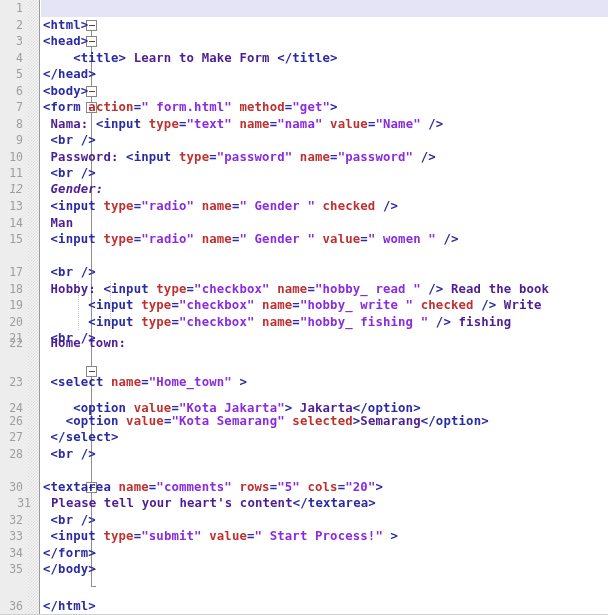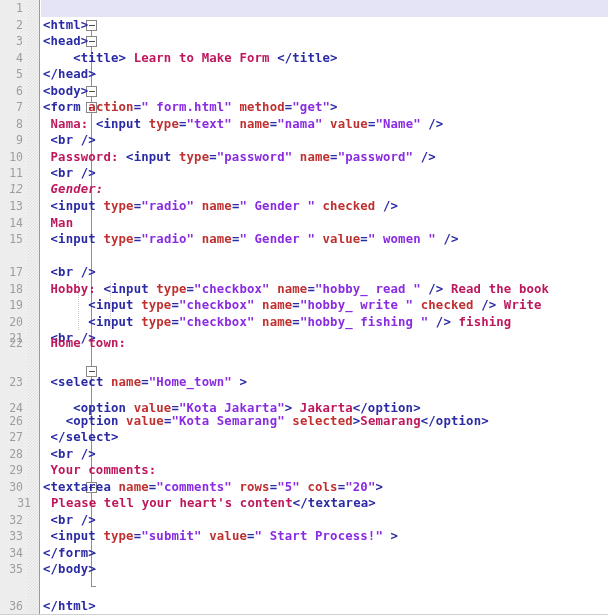--- a/index.html
+++ b/index.html
@@ -102,21 +102,21 @@
     color: #000000;
     letter-spacing: 0.15px;
     white-space: pre;
     font-family: "DejaVu Sans Mono", "Liberation Mono", monospace;
   }
 
   
   .t-tag  { color: #2a2aa5; }   
   .t-attr { color: #c03030; }   
   .t-val  { color: #8a2be2; }   
-  .t-txt  { color: #be185d; }   
+  .t-txt  { color: #4c1d95; }   
 
   
   .fold-line {
     position: absolute;
     left: 50px;
     width: 1px;
     background: #8f8f8f;
   }
   .fold-box {
     position: absolute;
@@ -207,21 +207,20 @@
       <div class="row" style="top: 280.5px;"><span class="lineno">18</span><span class="code"><span class="t-txt"> Hobby: </span><span class="t-tag">&lt;input </span><span class="t-attr">type</span><span class="t-tag">=</span><span class="t-val">"checkbox"</span><span class="t-txt"> </span><span class="t-attr">name</span><span class="t-tag">=</span><span class="t-val">"hobby_ read "</span><span class="t-tag"> /&gt;</span><span class="t-txt"> Read the book</span></span></div>
       <div class="row" style="top: 297px;"><span class="lineno">19</span><span class="code"><span class="t-txt">      </span><span class="t-tag">&lt;input </span><span class="t-attr">type</span><span class="t-tag">=</span><span class="t-val">"checkbox"</span><span class="t-txt"> </span><span class="t-attr">name</span><span class="t-tag">=</span><span class="t-val">"hobby_ write "</span><span class="t-txt"> </span><span class="t-attr">checked</span><span class="t-tag"> /&gt;</span><span class="t-txt"> Write</span></span></div>
       <div class="row" style="top: 313.5px;"><span class="lineno">20</span><span class="code"><span class="t-txt">      </span><span class="t-tag">&lt;input </span><span class="t-attr">type</span><span class="t-tag">=</span><span class="t-val">"checkbox"</span><span class="t-txt"> </span><span class="t-attr">name</span><span class="t-tag">=</span><span class="t-val">"hobby_ fishing "</span><span class="t-tag"> /&gt;</span><span class="t-txt"> fishing</span></span></div>
       <div class="row" style="top: 330px;"><span class="lineno">21</span><span class="code"><span class="t-txt"> </span><span class="t-tag">&lt;br /&gt;</span></span></div>
       <div class="row" style="top: 335px;"><span class="lineno">22</span><span class="code"><span class="t-txt"> Home town:</span></span></div>
       <div class="row" style="top: 374px;"><span class="lineno">23</span><span class="code"><span class="t-txt"> </span><span class="t-tag">&lt;select </span><span class="t-attr">name</span><span class="t-tag">=</span><span class="t-val">"Home_town"</span><span class="t-tag"> &gt;</span></span></div>
       <div class="row" style="top: 400px; padding-left: 48px;"><span class="lineno">24</span><span class="code"><span class="t-txt">    </span><span class="t-tag">&lt;option </span><span class="t-attr">value</span><span class="t-tag">=</span><span class="t-val">"Kota Jakarta"</span><span class="t-tag">&gt;</span><span class="t-txt"> Jakarta</span><span class="t-tag">&lt;/option&gt;</span></span></div>
       <div class="row" style="top: 412.5px;"><span class="lineno">26</span><span class="code"><span class="t-txt">   </span><span class="t-tag">&lt;option </span><span class="t-attr">value</span><span class="t-tag">=</span><span class="t-val">"Kota Semarang"</span><span class="t-txt"> </span><span class="t-attr">selected</span><span class="t-tag">&gt;</span><span class="t-txt">Semarang</span><span class="t-tag">&lt;/option&gt;</span></span></div>
       <div class="row" style="top: 429px;"><span class="lineno">27</span><span class="code"><span class="t-txt"> </span><span class="t-tag">&lt;/select&gt;</span></span></div>
       <div class="row" style="top: 445.5px;"><span class="lineno">28</span><span class="code"><span class="t-txt"> </span><span class="t-tag">&lt;br /&gt;</span></span></div>
-      <div class="row" style="top: 462px;"><span class="lineno">29</span><span class="code"><span class="t-txt"> Your comments:</span></span></div>
       <div class="row" style="top: 478.5px;"><span class="lineno">30</span><span class="code"><span class="t-tag">&lt;textarea </span><span class="t-attr">name</span><span class="t-tag">=</span><span class="t-val">"comments"</span><span class="t-txt"> </span><span class="t-attr">rows</span><span class="t-tag">=</span><span class="t-val">"5"</span><span class="t-txt"> </span><span class="t-attr">cols</span><span class="t-tag">=</span><span class="t-val">"20"</span><span class="t-tag">&gt;</span></span></div>
       <div class="row" style="top: 495px; margin-left: 8px;"><span class="lineno">31</span><span class="code"><span class="t-txt">Please tell your heart's content</span><span class="t-tag">&lt;/textarea&gt;</span></span></div>
       <div class="row" style="top: 511.5px;"><span class="lineno">32</span><span class="code"><span class="t-txt"> </span><span class="t-tag">&lt;br /&gt;</span></span></div>
       <div class="row" style="top: 528px;"><span class="lineno">33</span><span class="code"><span class="t-txt"> </span><span class="t-tag">&lt;input </span><span class="t-attr">type</span><span class="t-tag">=</span><span class="t-val">"submit"</span><span class="t-txt"> </span><span class="t-attr">value</span><span class="t-tag">=</span><span class="t-val">" Start Process!"</span><span class="t-tag"> &gt;</span></span></div>
       <div class="row" style="top: 544.5px;"><span class="lineno">34</span><span class="code"><span class="t-tag">&lt;/form&gt;</span></span></div>
       <div class="row" style="top: 561px;"><span class="lineno">35</span><span class="code"><span class="t-tag">&lt;/body&gt;</span></span></div>
       <div class="row" style="top: 577.5px; margin-top: 20px;"><span class="lineno">36</span><span class="code"><span class="t-tag">&lt;/html&gt;</span></span></div>
     </div>
 
 </div>

